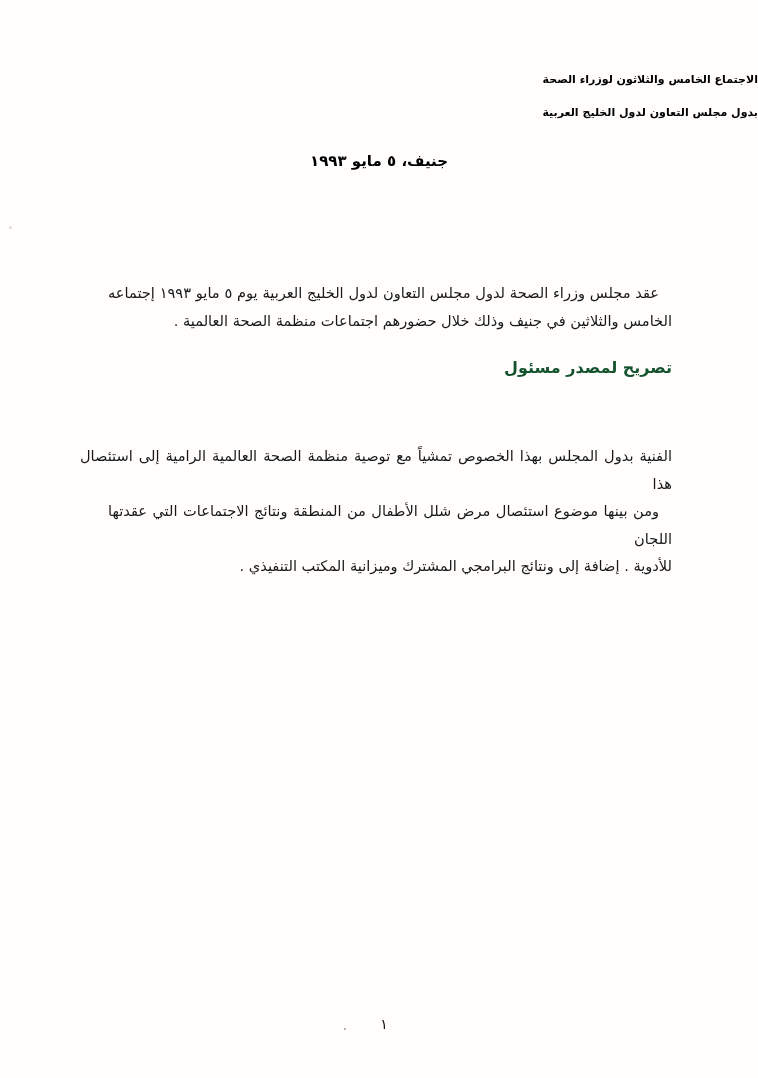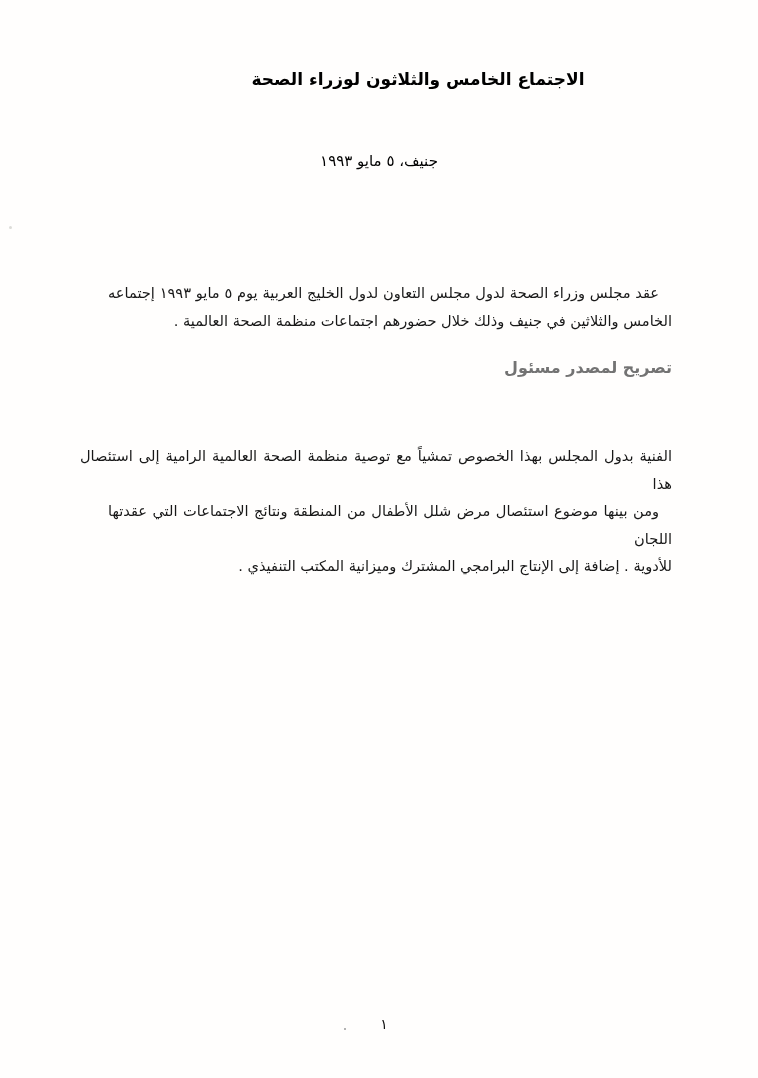--- a/index.html
+++ b/index.html
@@ -12,48 +12,47 @@
     overflow: hidden;
   }
   .page {
     position: absolute; inset: 0;
     background: #fffefd;
   }
   
   .title-block {
     position: absolute; top: 63px; left: 0; right: 0;
     padding-left: 78px;            
-    text-align: center;
     direction: rtl;
     font-weight: bold;
-    font-size: 17px;
+    font-size: 11px;
     line-height: 33px;
     color: #000;
   }
   .date-block {
     position: absolute; top: 152px; left: 0; right: 0;
     text-align: center;
     direction: rtl;
-    font-weight: normal;
+    font-weight: bold;
     font-size: 15px;
     color: #000;
   }
   
   .body-text {
     position: absolute;
     left: 80px; width: 592px;
     direction: rtl;
     font-size: 14.6px;
     color: #181818;
   }
   #para1   { top: 279px; line-height: 28px; }
   #heading {
     position: absolute; top: 358px; left: 80px; width: 592px;
     direction: rtl; text-align: right;
-    font-weight: bold; font-size: 16px; color: #737373;
+    font-weight: bold; font-size: 16px; color: #14532d;
   }
   #para2   { top: 399px; line-height: 26px; }
   #para34  { top: 442px; line-height: 27.5px; }
   .line {
     text-align: justify;
     text-align-last: justify;
   }
   .line.last {
     text-align: center;
     text-align-last: right;
@@ -73,36 +72,37 @@
     width: 3px; height: 3px; background: #dcdcd8; border-radius: 50%;
   }
 </style>
 </head>
 <body>
 
 <div class="page">
 
   <div class="title-block">
     <div>الاجتماع الخامس والثلاثون لوزراء الصحة</div>
+    <div>بدول مجلس التعاون لدول الخليج العربية</div>
   </div>
 
   <div class="date-block">جنيف، ٥ مايو ١٩٩٣</div>
 
   <div class="body-text" id="para1">
     <div class="line first">عقد مجلس وزراء الصحة لدول مجلس التعاون لدول الخليج العربية يوم ٥ مايو ١٩٩٣ إجتماعه</div>
     <div class="line last">الخامس والثلاثين في جنيف وذلك خلال حضورهم اجتماعات منظمة الصحة العالمية .</div>
   </div>
 
   <div id="heading">تصريح لمصدر مسئول</div>
 
 
   <div class="body-text" id="para34">
     <div class="line">الفنية بدول المجلس بهذا الخصوص تمشياً مع توصية منظمة الصحة العالمية الرامية إلى استئصال هذا</div>
     <div class="line first">ومن بينها موضوع استئصال مرض شلل الأطفال من المنطقة ونتائج الاجتماعات التي عقدتها اللجان</div>
-    <div class="line last">للأدوية . إضافة إلى الإنتاج البرامجي المشترك وميزانية المكتب التنفيذي .</div>
+    <div class="line last">للأدوية . إضافة إلى ونتائج البرامجي المشترك وميزانية المكتب التنفيذي .</div>
   </div>
 
   <div class="pageno">١</div>
 
   <div class="speck-a"></div>
   <div class="speck-b"></div>
 
 </div>
 
 </body></html>

